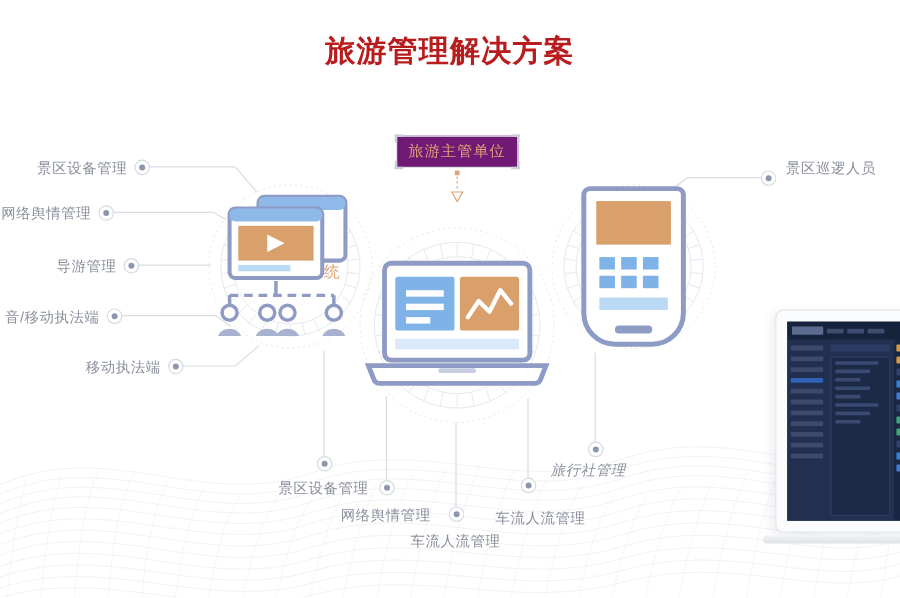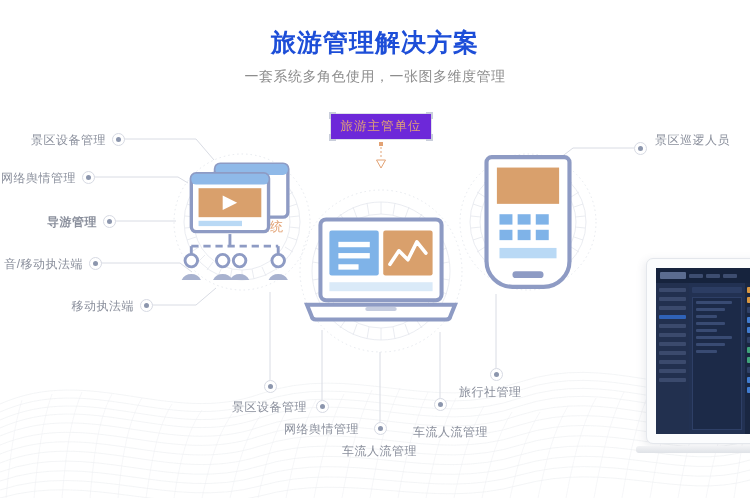--- a/index.html
+++ b/index.html
@@ -27,42 +27,42 @@
 
   
   .page-title {
     position: absolute;
     left: 0; top: 26px;
     width: 750px;
     text-align: center;
     font-size: 25px;
     font-weight: bold;
     letter-spacing: 1px;
-    color: #1d4ed8;
+    color: #b91c1c;
   }
   .page-subtitle {
     position: absolute;
     left: 0; top: 68px;
     width: 750px;
     text-align: center;
     font-size: 14px;
     letter-spacing: .5px;
     color: #8d8d8d;
   }
 
   
   .badge-wrap {
     position: absolute;
     left: 330px; top: 113px;
     width: 102px; height: 27px;
   }
   .badge-box {
     position: absolute; inset: 0;
     border: 1px solid #dfe2ea;
-    background: #6d28d9;
+    background: #701a75;
     display: flex; align-items: center; justify-content: center;
     font-size: 12.5px;
     color: #e0a276;
     letter-spacing: 1px;
   }
   .badge-corner {
     position: absolute;
     width: 7px; height: 7px;
     border-color: #c9cedb;
     border-style: solid;
@@ -276,21 +276,20 @@
       <path d="M594,190 C602,146 610,112 624,84"></path>
       <path d="M622,190 C630,144 638,108 652,78"></path>
       <path d="M650,190 C658,144 666,108 680,76"></path>
       <path d="M678,190 C686,146 694,110 708,78"></path>
       <path d="M706,190 C714,148 722,114 736,82"></path>
       <path d="M734,190 C740,150 745,118 750,88"></path>
     </g>
   </svg>
 
   <div class="page-title">旅游管理解决方案</div>
-  <div class="page-subtitle">一套系统多角色使用，一张图多维度管理</div>
 
   <div class="badge-wrap">
     <div class="badge-box">旅游主管单位</div>
     <span class="badge-corner bc-tl"></span>
     <span class="badge-corner bc-tr"></span>
     <span class="badge-corner bc-bl"></span>
     <span class="badge-corner bc-br"></span>
   </div>
 
   <svg class="badge-connector" viewBox="0 0 12 28">
@@ -501,21 +500,21 @@
     </div>
   </div>
 
   <div class="dot" style="left:112px; top:133px;"></div>
   <div class="leaf right-align" style="left:24px; top:132px; width:82px;">景区设备管理</div>
 
   <div class="dot" style="left:82px; top:171px;"></div>
   <div class="leaf right-align" style="left:-6px; top:170px; width:82px;">网络舆情管理</div>
 
   <div class="dot" style="left:103px; top:215px;"></div>
-  <div class="leaf right-align" style="left:27px; top:214px; width:70px;font-weight:bold;">导游管理</div>
+  <div class="leaf right-align" style="left:27px; top:214px; width:70px;">导游管理</div>
 
   <div class="dot" style="left:89px; top:257px;"></div>
   <div class="leaf right-align" style="left:1px; top:256px; width:82px;">音/移动执法端</div>
 
   <div class="dot" style="left:140px; top:299px;"></div>
   <div class="leaf right-align" style="left:52px; top:298px; width:82px;">移动执法端</div>
 
   <div class="dot" style="left:634px; top:142px;"></div>
   <div class="leaf" style="left:655px; top:132px;">景区巡逻人员</div>
 
@@ -525,21 +524,21 @@
   <div class="dot" style="left:316px; top:400px;"></div>
   <div class="leaf" style="left:284px; top:421px;">网络舆情管理</div>
 
   <div class="dot" style="left:374px; top:422px;"></div>
   <div class="leaf" style="left:342px; top:443px;">车流人流管理</div>
 
   <div class="dot" style="left:434px; top:398px;"></div>
   <div class="leaf" style="left:413px; top:424px;">车流人流管理</div>
 
   <div class="dot" style="left:490px; top:368px;"></div>
-  <div class="leaf" style="left:459px; top:384px;">旅行社管理</div>
+  <div class="leaf" style="left:459px; top:384px;font-style:italic;">旅行社管理</div>
 
   <div class="mock">
     <div class="mock-lid">
       <div class="mock-screen">
         <div class="mock-topbar">
           <span class="mock-brand"></span>
           <span class="mock-tab"></span>
           <span class="mock-tab"></span>
           <span class="mock-tab"></span>
         </div>

